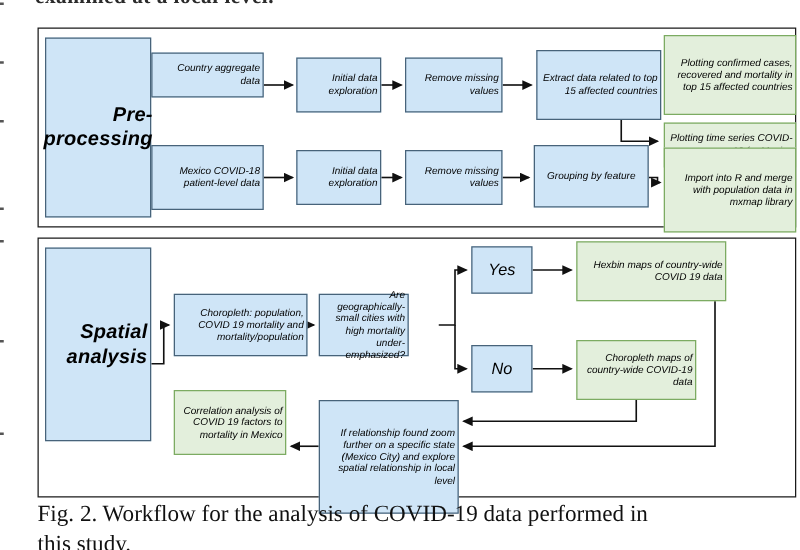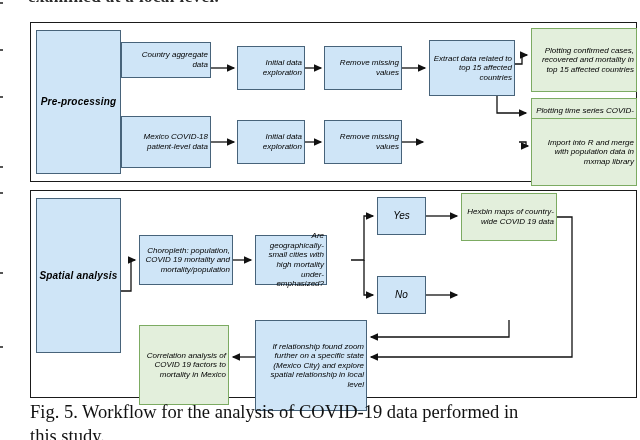--- a/index.html
+++ b/index.html
@@ -5,22 +5,22 @@
   html,body{margin:0;padding:0;background:#ffffff;}
   body{width:640px;height:440px;position:relative;overflow:hidden;
        font-family:"Liberation Sans",sans-serif;color:#000;}
   .stage{position:absolute;inset:0;width:640px;height:440px;}
   .sect{position:absolute;border:1.6px solid #1a1a1a;background:transparent;box-sizing:border-box;}
   .node{position:absolute;display:flex;align-items:center;justify-content:center;
         text-align:right;font-size:8px;line-height:1.2;box-sizing:border-box;
         padding:1px 2px;white-space:normal;font-style:italic;}
   .blue{background:#cfe5f7;border:1px solid #47637a;}
   .green{background:#e3efdc;border:1px solid #7cab62;}
-  .slabel{font-weight:bold;font-size:10px;letter-spacing:.2px;}
-  .yesno{font-size:10px;}
+  .slabel{font-weight:bold;font-size:16px;letter-spacing:.2px;}
+  .yesno{font-size:13px;}
   svg.conn{position:absolute;left:0;top:0;pointer-events:none;}
   .topclip{position:absolute;left:28px;top:0;height:8px;width:300px;overflow:hidden;}
   .topclip span{display:block;margin-top:-13px;font-family:"Liberation Serif",serif;
                 font-size:17px;font-weight:bold;letter-spacing:.4px;color:#2b2b2b;}
   .caption{position:absolute;left:30px;font-family:"Liberation Serif",serif;
            font-size:18.5px;color:#111;white-space:nowrap;}
   .edge-dash{position:absolute;left:0;width:3px;height:2px;background:#555;}
 </style>
 </head>
 <body>
@@ -73,37 +73,39 @@
       <polyline points="509,320 509,337 371,337" marker-end="url(#ah)"></polyline>
       <polyline points="255,357 233,357" marker-end="url(#ah)"></polyline>
     </g>
   </svg>
 
   <div class="node blue slabel" style="left:36px;top:30px;width:85px;height:144px">Pre-processing</div>
 
   <div class="node blue" style="left:121px;top:42px;width:90px;height:36px">Country aggregate data</div>
   <div class="node blue" style="left:237px;top:46px;width:68px;height:44px">Initial data exploration</div>
   <div class="node blue" style="left:324px;top:46px;width:78px;height:44px">Remove missing values</div>
-  <div class="node blue" style="left:429px;top:40px;width:86px;height:56px">Extract data related to top 15 affected countries</div>
+  <div class="node blue" style="left:429px;top:40px;width:100px;height:56px">Extract data related to top 15 affected countries</div>
   <div class="node green" style="left:531px;top:28px;width:106px;height:64px">Plotting confirmed cases, recovered and mortality in top 15 affected countries</div>
   <div class="node green" style="left:531px;top:98px;width:106px;height:36px">Plotting time series COVID-19 for Mexico</div>
 
   <div class="node blue" style="left:121px;top:116px;width:90px;height:52px">Mexico COVID-18 patient-level data</div>
   <div class="node blue" style="left:237px;top:120px;width:68px;height:44px">Initial data exploration</div>
   <div class="node blue" style="left:324px;top:120px;width:78px;height:44px">Remove missing values</div>
+  <div class="node blue" style="left:427px;top:116px;width:92px;height:50px">Grouping by feature</div>
   <div class="node green" style="left:531px;top:118px;width:106px;height:68px">Import into R and merge with population data in mxmap library</div>
 
   <div class="node blue slabel" style="left:36px;top:198px;width:85px;height:155px">Spatial analysis</div>
 
-  <div class="node blue" style="left:139px;top:235px;width:94px;height:50px">Choropleth: population, COVID 19 mortality and mortality/population</div>
+  <div class="node blue" style="left:139px;top:235px;width:107px;height:50px">Choropleth: population, COVID 19 mortality and mortality/population</div>
   <div class="node blue" style="left:255px;top:235px;width:72px;height:50px">Are geographically-small cities with high mortality under-emphasized?</div>
   <div class="node blue yesno" style="left:377px;top:197px;width:49px;height:38px">Yes</div>
   <div class="node blue yesno" style="left:377px;top:276px;width:49px;height:38px">No</div>
-  <div class="node green" style="left:461px;top:193px;width:96px;height:48px">Hexbin maps of country-wide COVID 19 data</div>
+  <div class="node green" style="left:461px;top:193px;width:120px;height:48px">Hexbin maps of country-wide COVID 19 data</div>
+  <div class="node green" style="left:461px;top:272px;width:96px;height:48px">Choropleth maps of country-wide COVID-19 data</div>
   <div class="node blue" style="left:255px;top:320px;width:112px;height:91px">If relationship found zoom further on a specific state (Mexico City) and explore spatial relationship in local level</div>
-  <div class="node green" style="left:139px;top:325px;width:90px;height:80px">Correlation analysis of COVID 19 factors to mortality in Mexico</div>
+  <div class="node green" style="left:139px;top:312px;width:90px;height:52px">Correlation analysis of COVID 19 factors to mortality in Mexico</div>
 
   <div>
-    <div class="caption" style="top:402px">Fig. 5. Workflow for the analysis of COVID-19 data performed in</div>
+    <div class="caption" style="top:402px">Fig. 2. Workflow for the analysis of COVID-19 data performed in</div>
     <div class="caption" style="top:426px">this study.</div>
   </div>
 
 </div>
 
 </body></html>

